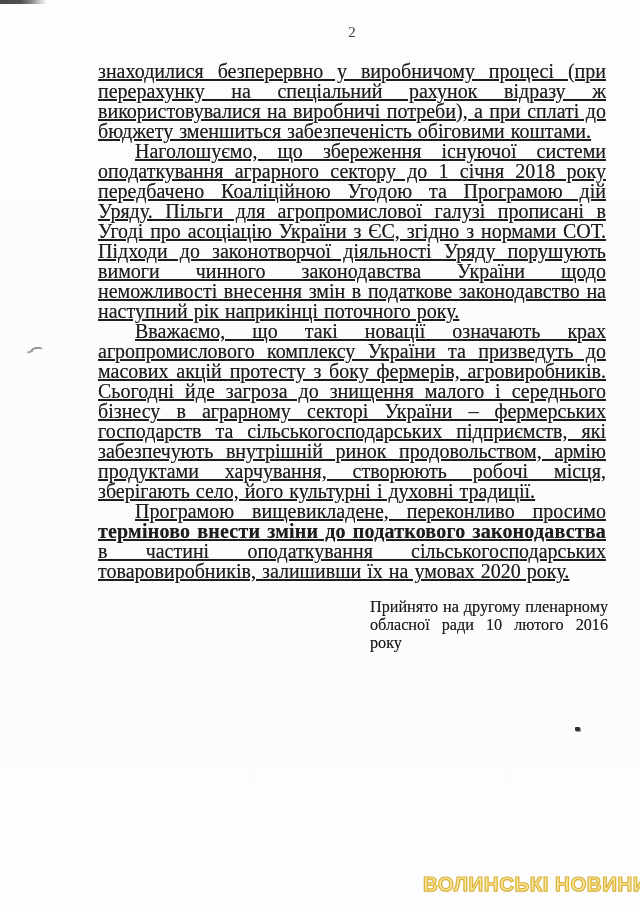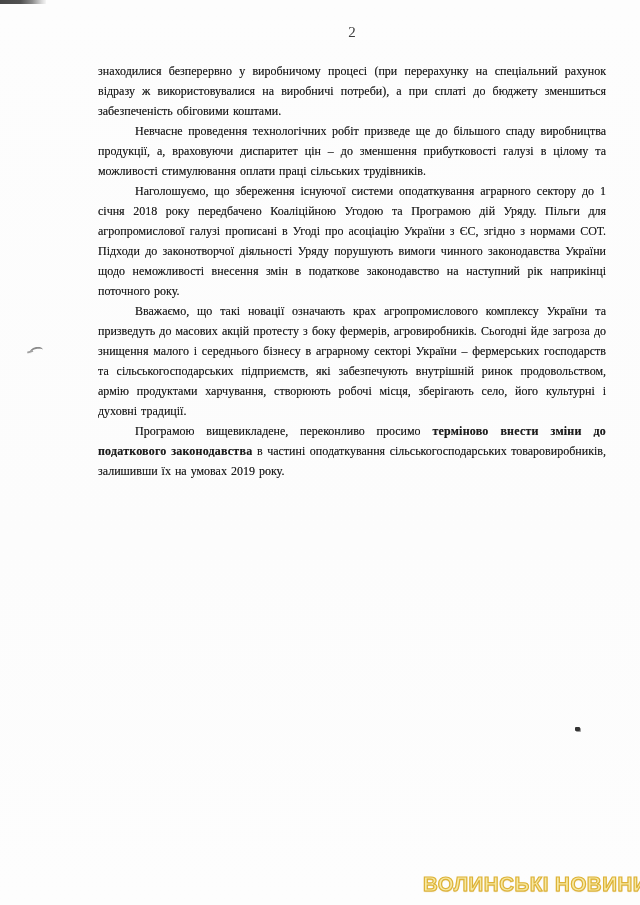--- a/index.html
+++ b/index.html
@@ -55,26 +55,27 @@
     width: 508px;
     text-align: center;
     font-size: 15px;
     color: #3c3c3c;
   }
   
   .content {
     position: absolute;
     left: 98px; top: 61px;
     width: 508px;
-    font-size: 12px;
+    font-size: 20px;
     line-height: 20px;
     text-align: justify;
     color: #1d1d1d;
     text-shadow: 0 0 0.4px rgba(20,20,20,0.55);
     word-spacing: 1px;
+    text-decoration: underline;
   }
   .content p { margin: 0; text-indent: 37px; }
   .content p.no-indent { text-indent: 0; }
   .content b { font-weight: bold; letter-spacing: 0.2px; }
   
   .closing {
     position: absolute;
     left: 370px; top: 598px;
     width: 238px;
     font-size: 16.2px;
@@ -107,26 +108,27 @@
 <div class="page">
 
   <div class="artifact-top-bar"></div>
 
   <div class="page-number">2</div>
 
   <div class="artifact-squiggle"></div>
 
   <div class="content">
     <p class="no-indent">знаходилися безперервно у виробничому процесі (при перерахунку на спеціальний рахунок відразу ж використовувалися на виробничі потреби), а при сплаті до бюджету зменшиться забезпеченість обіговими коштами.</p>
-    <p>Невчасне проведення технологічних робіт призведе ще до більшого спаду виробництва продукції, а, враховуючи диспаритет цін – до зменшення прибутковості галузі в цілому та можливості стимулювання оплати праці сільських трудівників.</p>
     <p>Наголошуємо, що збереження існуючої системи оподаткування аграрного сектору до 1 січня 2018 року передбачено Коаліційною Угодою та Програмою дій Уряду. Пільги для агропромислової галузі прописані в Угоді про асоціацію України з ЄС, згідно з нормами СОТ. Підходи до законотворчої діяльності Уряду порушують вимоги чинного законодавства України щодо неможливості внесення змін в податкове законодавство на наступний рік наприкінці поточного року.</p>
     <p>Вважаємо, що такі новації означають крах агропромислового комплексу України та призведуть до масових акцій протесту з боку фермерів, агровиробників. Сьогодні йде загроза до знищення малого і середнього бізнесу в аграрному секторі України – фермерських господарств та сільськогосподарських підприємств, які забезпечують внутрішній ринок продовольством, армію продуктами харчування, створюють робочі місця, зберігають село, його культурні і духовні традиції.</p>
-    <p><span>Програмою вищевикладене, переконливо просимо </span><b>терміново внести зміни до податкового законодавства</b><span> в частині оподаткування сільськогосподарських товаровиробників, залишивши їх на умовах 2019 року.</span></p>
+    <p><span>Програмою вищевикладене, переконливо просимо </span><b>терміново внести зміни до податкового законодавства</b><span> в частині оподаткування сільськогосподарських товаровиробників, залишивши їх на умовах 2020 року.</span></p>
   </div>
 
   <div class="closing">
+    <div class="closing-line">Прийнято на другому пленарному</div>
+    <div class="closing-line last">обласної ради 10 лютого 2016 року</div>
   </div>
 
   <div class="artifact-dot"></div>
 
   <div class="watermark">ВОЛИНСЬКІ НОВИНИ</div>
 
 </div>
 
 </body></html>

